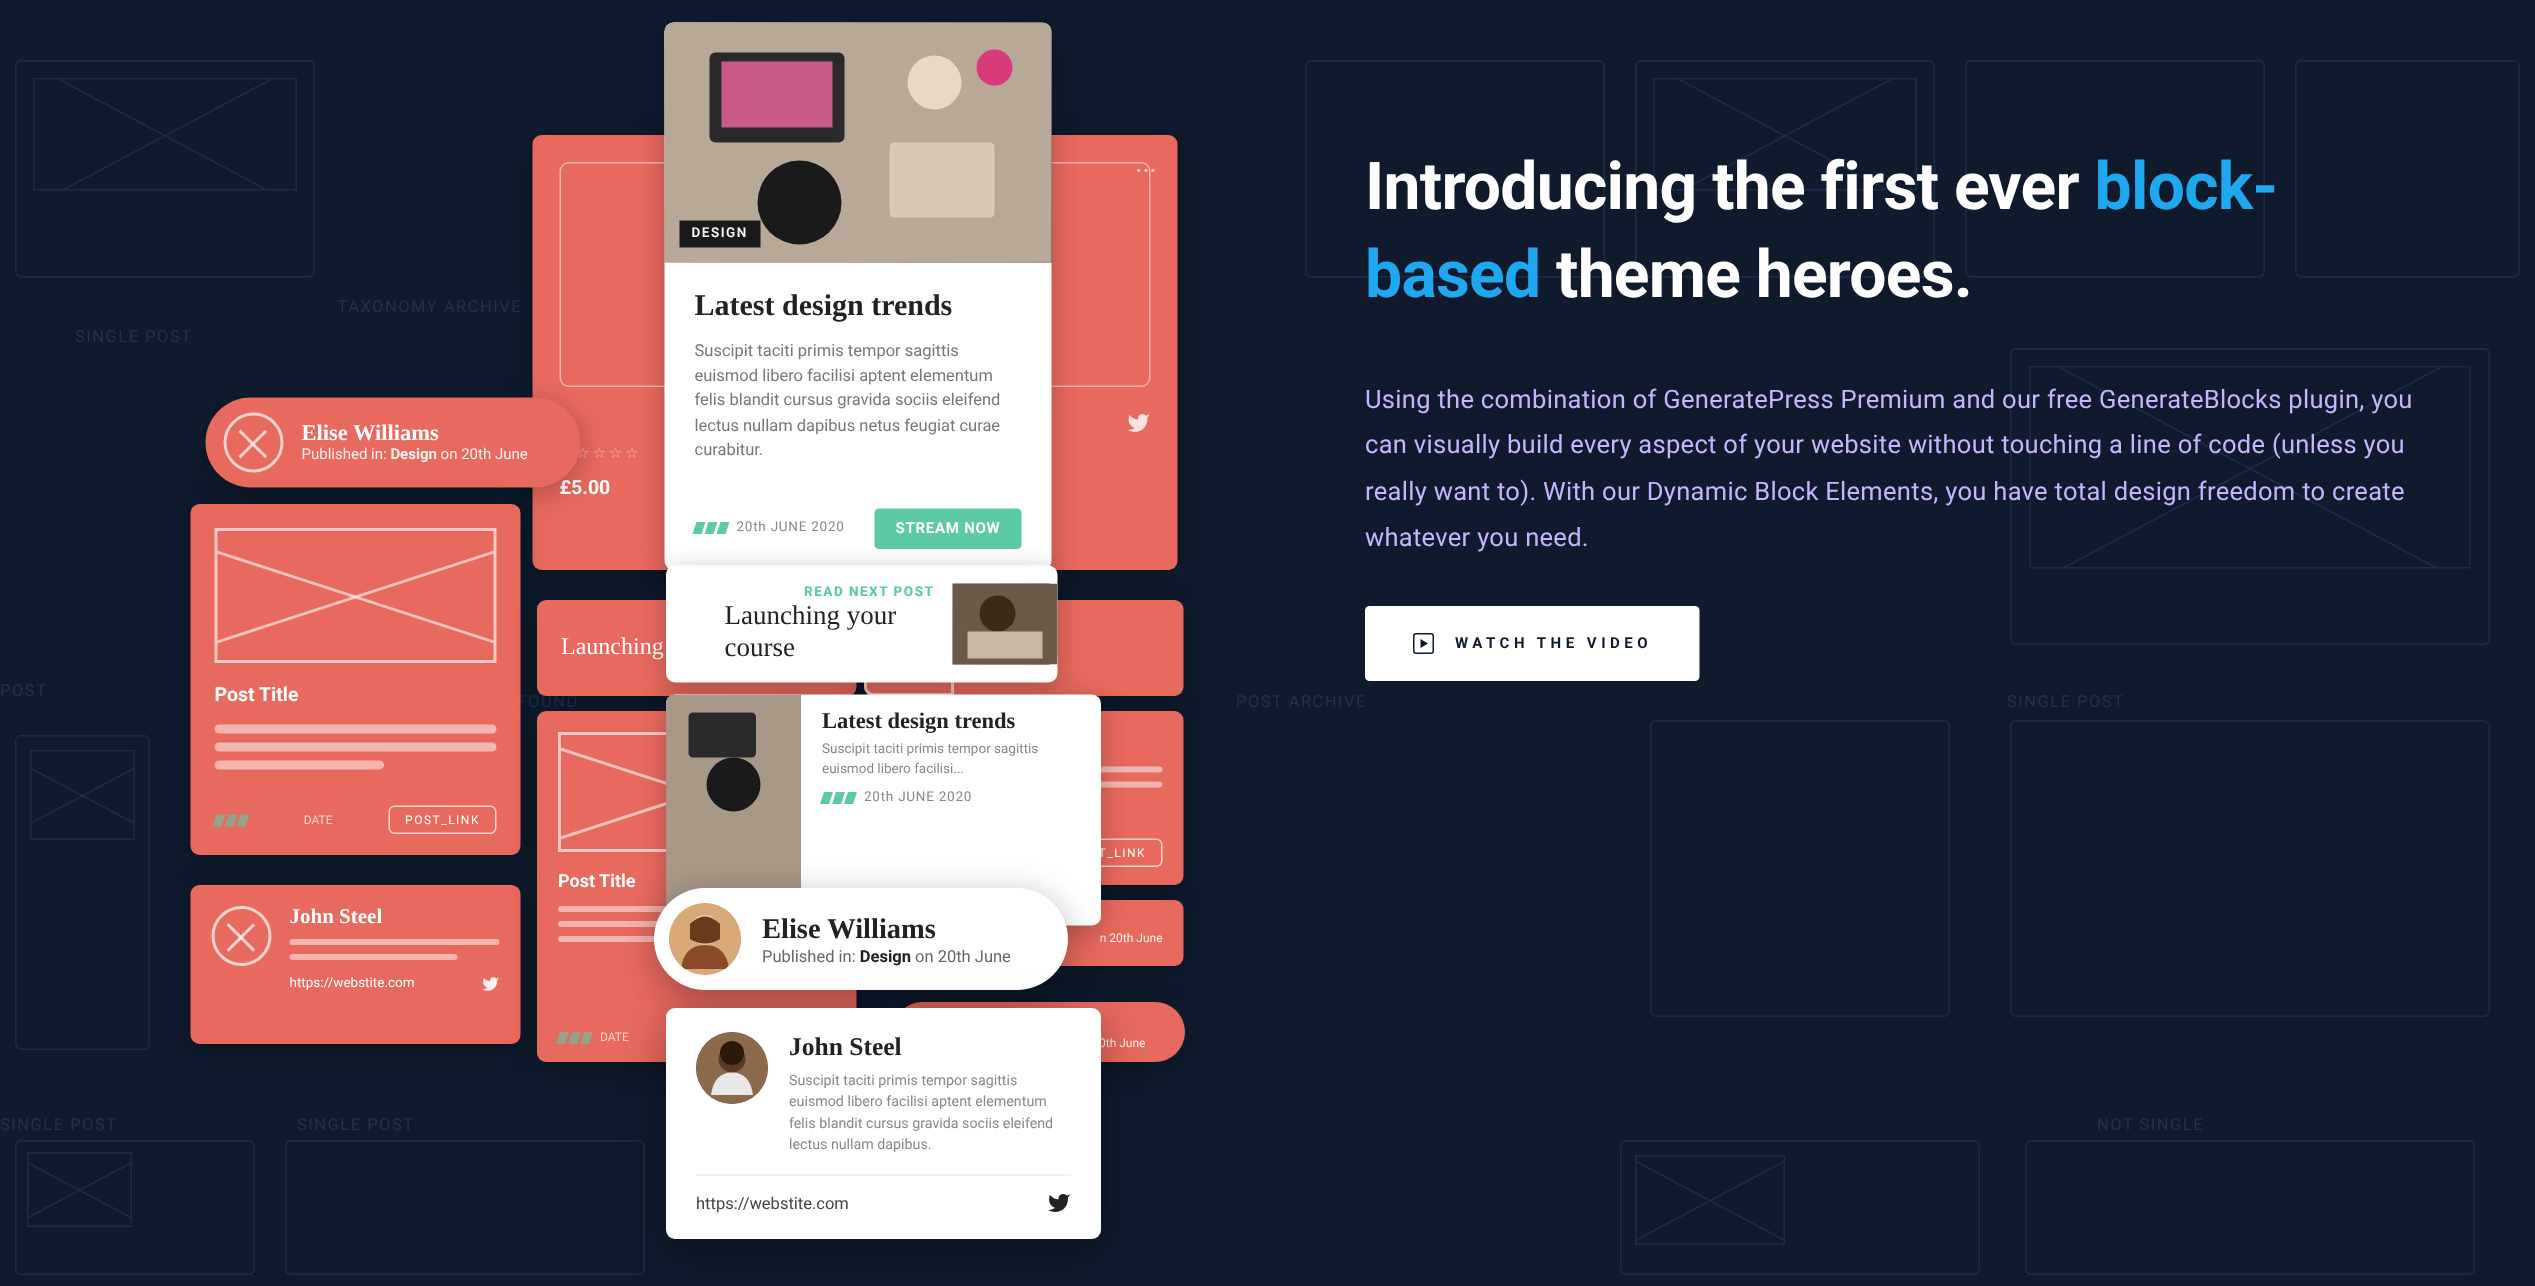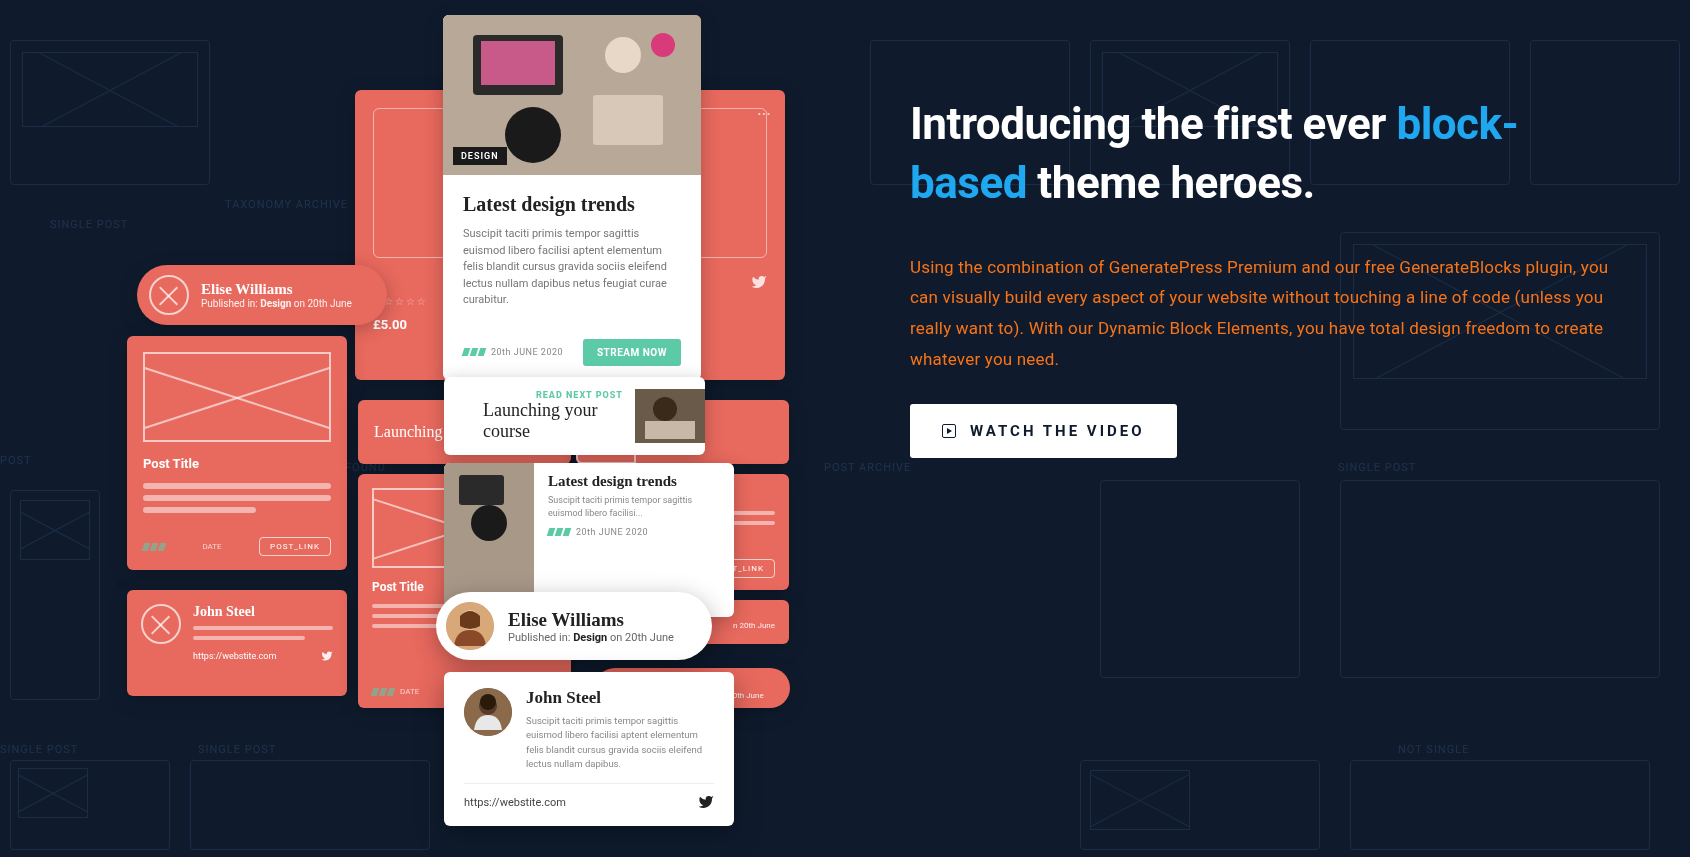--- a/index.html
+++ b/index.html
@@ -204,32 +204,32 @@
     font-size: 44px;
     font-weight: 700;
     line-height: 1.35;
     letter-spacing: -0.5px;
     margin-bottom: 38px;
   }
   .accent { color: #1fa8f0; }
   .para {
     font-size: 17px;
     line-height: 1.8;
-    color: #f97316;
+    color: #c4b5fd;
     margin-bottom: 30px;
     letter-spacing: 0.2px;
   }
   .watch-btn {
     display: inline-flex;
     align-items: center;
     gap: 14px;
     background: #fff;
     color: #0f1b2d;
     font-weight: 700;
-    font-size: 15px;
+    font-size: 10px;
     letter-spacing: 3px;
     padding: 18px 32px;
     border-radius: 3px;
     cursor: pointer;
   }
   .play-icon { width:14px; height:14px; border:1.5px solid #0f1b2d; border-radius:2px; display:flex; align-items:center; justify-content:center;}
   .play-icon::after{content:"";width:0;height:0;border-left:5px solid #0f1b2d;border-top:3px solid transparent;border-bottom:3px solid transparent;margin-left:1px;}
 
   .avatar-svg{width:100%;height:100%;}
 

